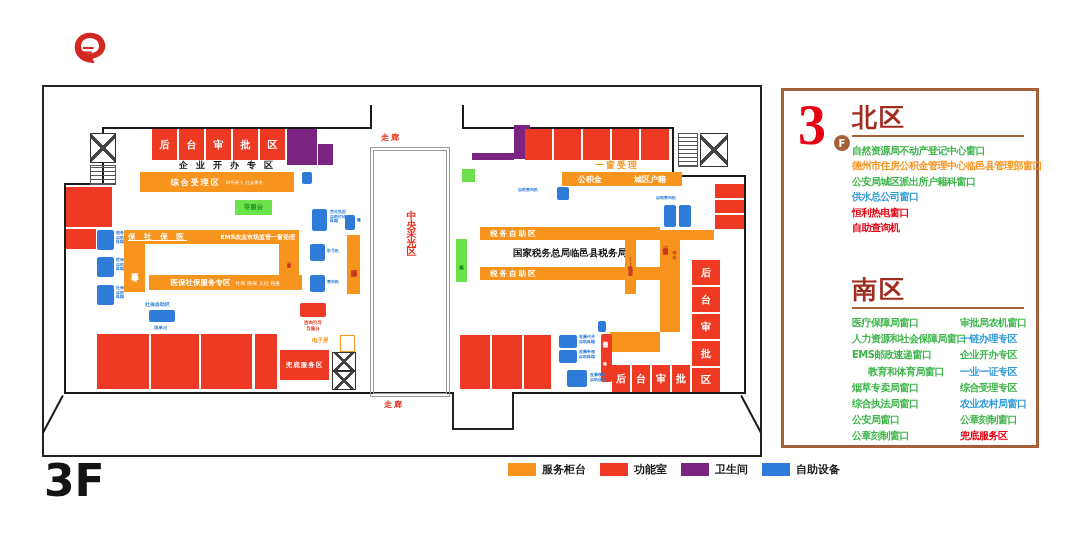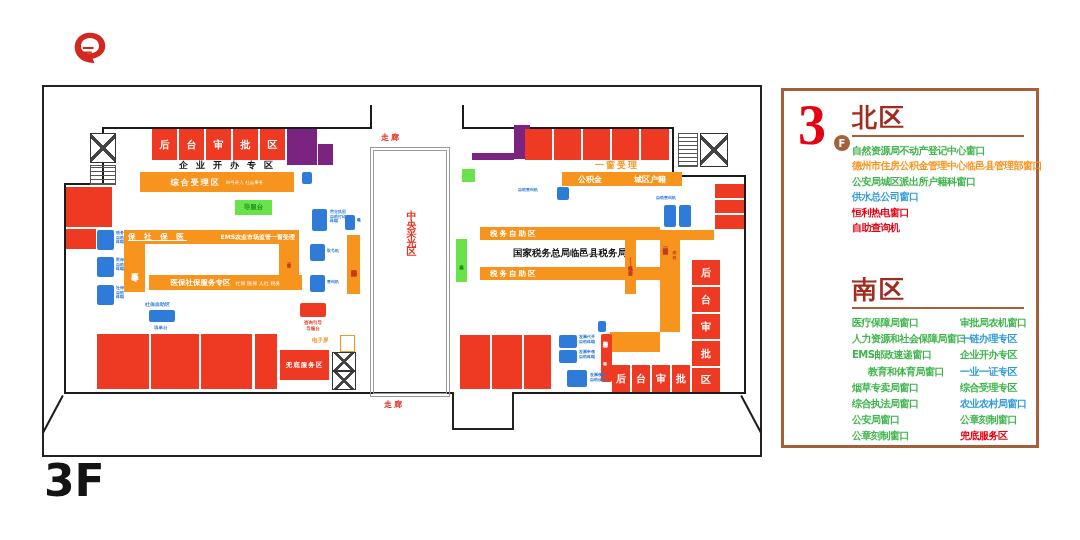--- a/index.html
+++ b/index.html
@@ -259,14 +259,32 @@
     <div class="it" style="color: rgb(46, 155, 216);">一业一证专区</div>
     <div class="it" style="color: rgb(61, 181, 74);">综合受理专区</div>
     <div class="it" style="color: rgb(46, 155, 216);">农业农村局窗口</div>
     <div class="it" style="color: rgb(61, 181, 74);">公章刻制窗口</div>
     <div class="it" style="color: rgb(230, 0, 18);">兜底服务区</div>
   </div>
 </div>
 
 <div class="a" style="left:44px;top:455px;font-size:44px;font-weight:900;color:#141414;">3F</div>
 
+<div class="a" style="left:508px;top:462px;display:flex;align-items:center;gap:14px;">
+  <div style="display:flex;align-items:center;gap:6px;">
+    <span style="display: inline-block; width: 28px; height: 13px; background: rgb(247, 148, 30);"></span>
+    <span class="legend-lab">服务柜台</span>
+  </div>
+  <div style="display:flex;align-items:center;gap:6px;">
+    <span style="display: inline-block; width: 28px; height: 13px; background: rgb(238, 58, 34);"></span>
+    <span class="legend-lab">功能室</span>
+  </div>
+  <div style="display:flex;align-items:center;gap:6px;">
+    <span style="display: inline-block; width: 28px; height: 13px; background: rgb(123, 35, 129);"></span>
+    <span class="legend-lab">卫生间</span>
+  </div>
+  <div style="display:flex;align-items:center;gap:6px;">
+    <span style="display: inline-block; width: 28px; height: 13px; background: rgb(47, 124, 216);"></span>
+    <span class="legend-lab">自助设备</span>
+  </div>
+</div>
 
 </div>
 
 </body></html>

